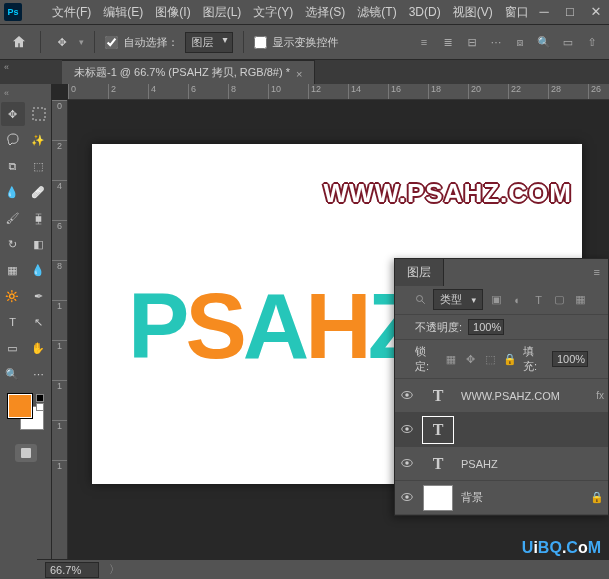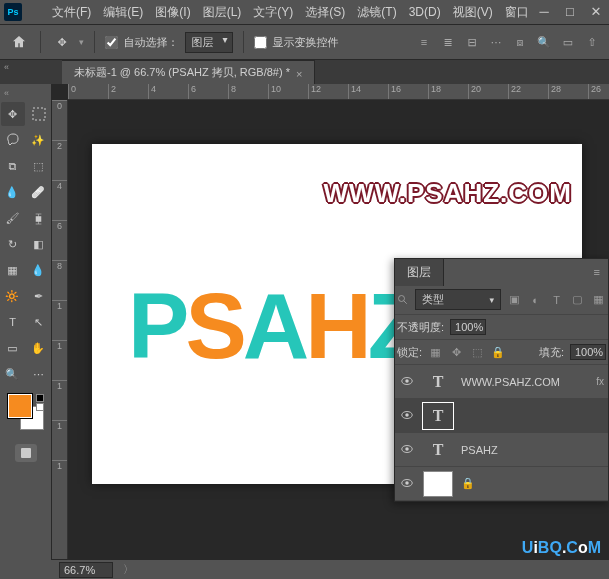--- a/index.html
+++ b/index.html
@@ -40,27 +40,27 @@
 .canvas-area { flex: 1; background: #282828; position: relative; overflow: hidden; }
 .ruler-h { position: absolute; top: 0; left: 16px; right: 0; height: 16px; background: #535353; border-bottom: 1px solid #333; display: flex; font-size: 9px; color: #aaa; overflow: hidden; }
 .ruler-h div { width: 40px; border-left: 1px solid #777; padding-left: 2px; flex-shrink: 0; }
 .ruler-v { position: absolute; top: 16px; left: 0; width: 16px; bottom: 0; background: #535353; border-right: 1px solid #333; font-size: 9px; color: #aaa; }
 .ruler-v div { height: 40px; border-top: 1px solid #777; text-align: center; }
 .canvas { position: absolute; left: 40px; top: 60px; width: 490px; height: 340px; background: #fff; box-shadow: 0 0 10px rgba(0,0,0,.5); }
 .canvas .url { position: absolute; top: 34px; right: 10px; font-size: 26px; font-weight: bold; color: #fff; text-shadow: -1px -1px 0 #7a1a2a, 1px -1px 0 #7a1a2a, -1px 1px 0 #7a1a2a, 1px 1px 0 #7a1a2a, -2px 0 0 #7a1a2a, 2px 0 0 #7a1a2a, 0 -2px 0 #7a1a2a, 0 2px 0 #7a1a2a; letter-spacing: 1px; }
 .canvas .main-text { position: absolute; top: 130px; left: 36px; font-size: 92px; font-weight: 900; letter-spacing: -4px; }
 .canvas .main-text .c1 { color: #26c6b9; }
 .canvas .main-text .c2 { color: #f68b1f; }
-.statusbar { position: absolute; bottom: 0; left: 51px; right: 0; height: 20px; background: #535353; border-top: 1px solid #282828; display: flex; align-items: center; padding: 0 8px; font-size: 11px; gap: 10px; }
+.statusbar { position: absolute; bottom: 0; left: 37px; right: 0; height: 20px; background: #535353; border-top: 1px solid #282828; display: flex; align-items: center; padding: 0 8px; font-size: 11px; gap: 10px; }
 .statusbar .zoom { width: 54px; background: #3f3f3f; border: 1px solid #282828; padding: 1px 4px; }
 .layers-panel { position: absolute; right: 0; top: 258px; width: 215px; background: #535353; border: 1px solid #282828; box-shadow: -2px 2px 8px rgba(0,0,0,.4); }
 .layers-panel .header { height: 26px; display: flex; align-items: center; }
 .layers-panel .header .tab-lbl { background: #454545; padding: 5px 12px; font-size: 12px; border-right: 1px solid #282828; }
 .layers-panel .header .menu { margin-left: auto; padding: 0 8px; color: #aaa; }
-.lp-row { display: flex; align-items: center; padding: 4px 2px; gap: 6px; border-bottom: 1px solid #454545; }
+.lp-row { display: flex; align-items: center; padding: 4px 20px; gap: 6px; border-bottom: 1px solid #454545; }
 .lp-row .dd2 { flex: 1; background: #3f3f3f; border: 1px solid #282828; padding: 2px 6px; font-size: 11px; display: flex; align-items: center; }
 .lp-row .dd2::after { content: "▾"; margin-left: auto; font-size: 9px; }
 .lp-row .lbl { font-size: 11px; }
 .lp-row .val { background: #3f3f3f; border: 1px solid #282828; padding: 1px 4px; font-size: 11px; width: 36px; }
 .lp-row .mini-ico { width: 15px; height: 15px; display: flex; align-items: center; justify-content: center; color: #999; font-size: 11px; }
 .lp-row.search svg { width: 12px; height: 12px; fill: #aaa; }
 .layer-list { }
 .layer { display: flex; align-items: center; padding: 4px; gap: 8px; border-bottom: 1px solid #454545; height: 34px; }
 .layer.sel { background: #454545; }
 .layer .eye { width: 16px; text-align: center; }
@@ -272,20 +272,21 @@
           </svg></div>
       <div class="thumb t">T</div>
       <span class="name">PSAHZ</span>
     </div>
     <div class="layer">
       <div class="eye"><svg viewBox="0 0 16 16">
             <ellipse cx="8" cy="8" rx="6" ry="4" fill="none" stroke="#ccc"></ellipse>
             <circle cx="8" cy="8" r="2"></circle>
           </svg></div>
       <div class="thumb"></div>
+      <span class="name">背景</span>
       <span class="lock">🔒</span>
     </div>
   </div>
 </div>
 
 <div class="statusbar">
   <div class="zoom">66.7%</div>
   <span style="color:#999">〉</span>
 </div>
 

